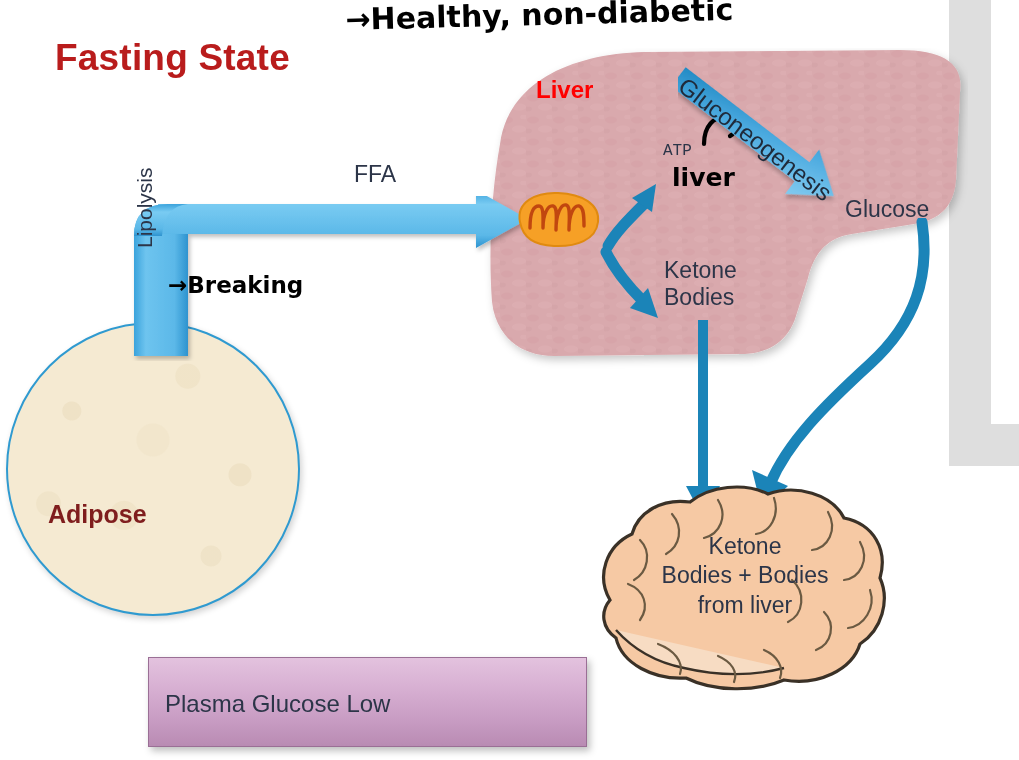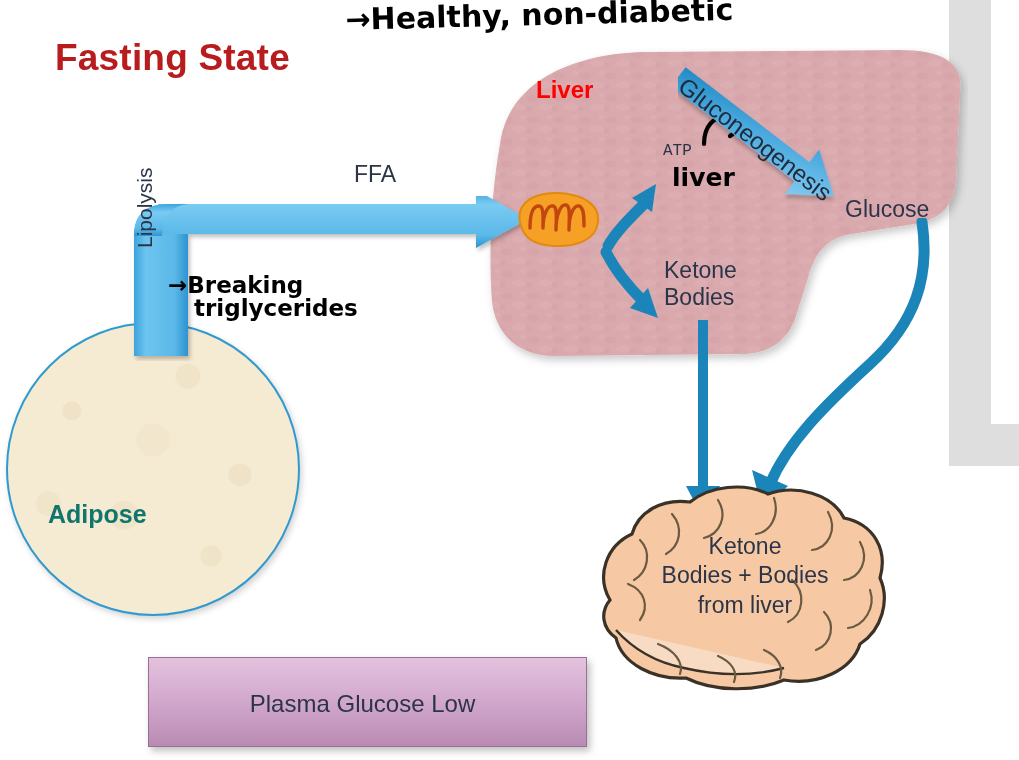--- a/index.html
+++ b/index.html
@@ -39,21 +39,21 @@
      box-shadow:2px 3px 6px rgba(0,0,0,.18);}
   #adipose-tex{position:absolute;inset:0;border-radius:50%;opacity:.5;
      background:
        radial-gradient(circle at 22% 30%, rgba(222,204,166,.55) 0 9px, transparent 10px),
        radial-gradient(circle at 62% 18%, rgba(226,210,172,.5) 0 12px, transparent 13px),
        radial-gradient(circle at 80% 52%, rgba(220,202,162,.5) 0 11px, transparent 12px),
        radial-gradient(circle at 40% 66%, rgba(226,210,172,.5) 0 14px, transparent 15px),
        radial-gradient(circle at 70% 80%, rgba(222,204,166,.45) 0 10px, transparent 11px),
        radial-gradient(circle at 14% 62%, rgba(226,210,172,.45) 0 12px, transparent 13px),
        radial-gradient(circle at 50% 40%, rgba(230,215,180,.4) 0 16px, transparent 17px);}
-  #adipose-label{left:48px;top:500px;font-size:25px;font-weight:bold;color:#0f766e;}
+  #adipose-label{left:48px;top:500px;font-size:25px;font-weight:bold;color:#7f1d1d;}
 
   
   #liver-label{left:536px;top:76px;font-size:24px;font-weight:bold;color:#ff0000;}
   #ffa-label{left:354px;top:161px;font-size:23px;}
   #atp-label{left:663px;top:142px;font-size:16px;font-family:Liberation Mono, monospace;}
   #ketone-label{left:664px;top:257px;font-size:23px;}
   #glucose-label{left:845px;top:196px;font-size:23px;}
 
   
   #ffa-arrow{left:128px;top:196px;width:420px;height:165px;}
@@ -80,21 +80,21 @@
 
   
   #brain{left:588px;top:480px;width:310px;height:215px;}
   #brain-text{left:620px;top:532px;width:250px;font-size:23px;text-align:center;
      line-height:1.28;}
 
   
   #plasma-box{left:148px;top:657px;width:437px;height:88px;
      background:linear-gradient(180deg,#e3c2de 0%,#d9b2d4 30%,#c79bc2 72%,#b98bb3 100%);
      border:1px solid #9a6f95;box-shadow:3px 4px 7px rgba(0,0,0,.25);}
-  #plasma-text{left:144px;top:690px;width:437px;text-align:center;font-size:24px;}
+  #plasma-text{left:165px;top:690px;width:437px;font-size:24px;}
 </style>
 </head>
 <body>
 
 <div id="stage">
 
   <div class="abs" id="gray-frame"></div>
   <div class="abs" id="gray-frame2"></div>
 
   <div class="label" id="title">Fasting State</div>
@@ -164,21 +164,21 @@
         <path d="M 30 8 L 348 8 L 348 -6 L 400 23 L 348 52 L 348 38 L 30 38
                  Q 30 22 30 8 Z" fill="url(#ffaH)"></path>
         <path d="M 6 40 Q 6 8 40 8 L 60 8 Q 36 10 34 40 Z" fill="url(#ffaH)"></path>
       </g>
     </svg>
   </div>
   <div class="label" id="lipolysis-label">Lipolysis</div>
 
   <div class="label" id="ffa-label">FFA</div>
 
-  <div class="hand" id="hand-breaking"><span>→Breaking</span><span class="l2">triglycerides</span></div>
+  <div class="hand" id="hand-breaking"><span>→Breaking</span></div>
 
   <div class="abs" id="mito">
     <svg width="92" height="62" viewBox="0 0 92 62">
       <path d="M 8 34 C 4 14, 24 4, 46 5 C 70 6, 88 16, 86 34
                C 84 52, 64 59, 42 58 C 22 57, 11 50, 8 34 Z" fill="#f6a026" stroke="#e08a10" stroke-width="2"></path>
       <path d="M 18 40 C 18 22, 22 18, 27 18 C 32 18, 31 30, 31 40
                M 31 40 C 31 26, 36 17, 41 18 C 46 19, 44 32, 44 42
                M 44 42 C 44 26, 49 16, 54 17 C 59 18, 57 32, 57 42
                M 57 42 C 57 26, 62 17, 67 18 C 72 19, 72 30, 72 38" fill="none" stroke="#c1470f" stroke-width="3.4" stroke-linecap="round"></path>
     </svg>

